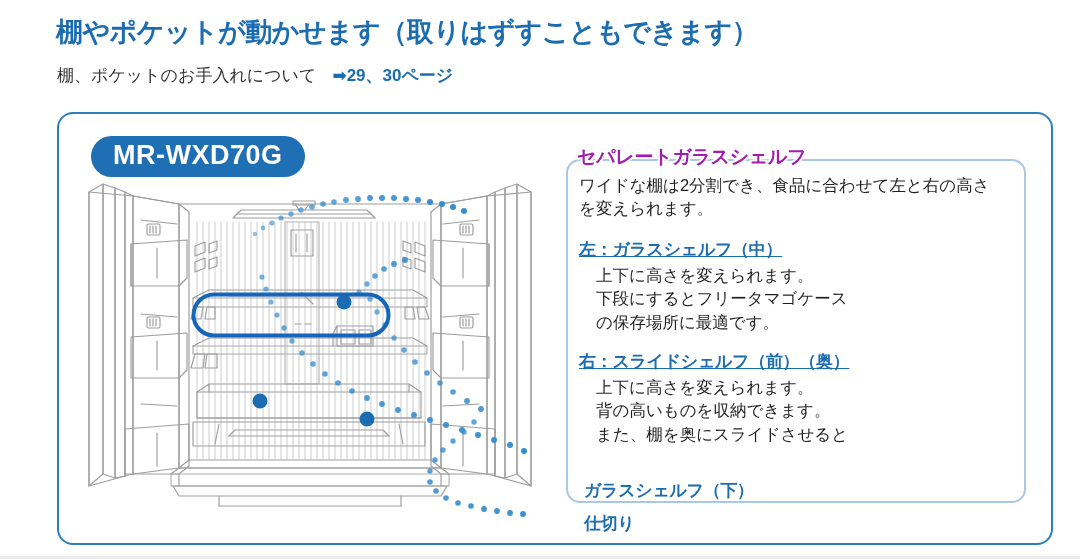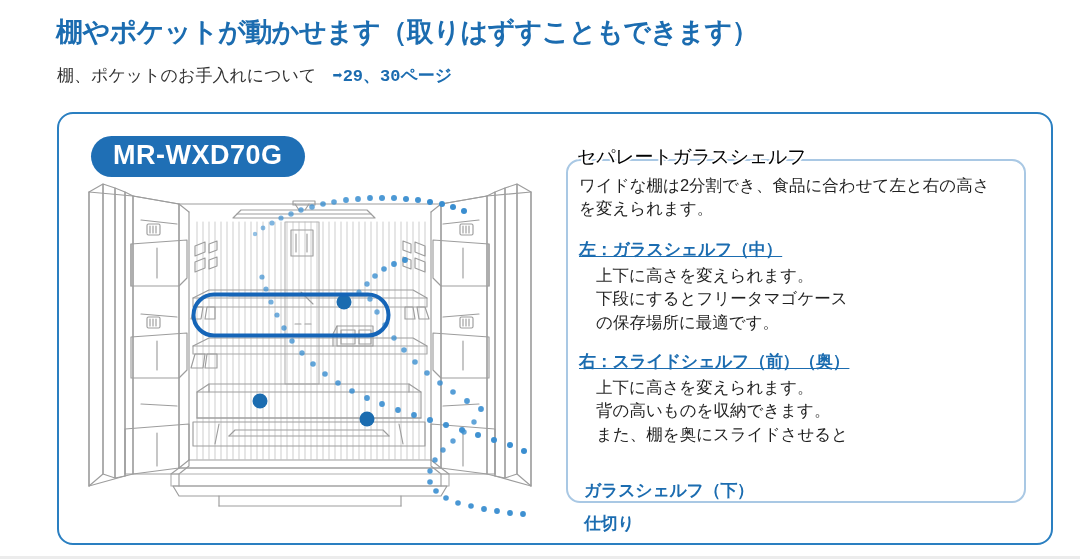--- a/index.html
+++ b/index.html
@@ -14,21 +14,21 @@
   
   #page-title{
     position:absolute;left:56px;top:14px;
     font-size:27px;font-weight:bold;
     color:#1b6cb0;letter-spacing:-0.5px;white-space:nowrap;
   }
   #page-subtitle{
     position:absolute;left:57px;top:64px;
     font-size:17px;color:#333333;white-space:nowrap;
   }
-  #page-subtitle .ref{color:#1b6cb0;font-weight:bold;margin-left:16px;font-family:Liberation Mono, monospace;}
+  #page-subtitle .ref{color:#1b6cb0;font-weight:bold;margin-left:16px;}
   #page-subtitle .arrow{color:#1b6cb0;font-weight:bold;}
 
   
   #figure-box{
     position:absolute;left:57px;top:112px;
     width:996px;height:433px;
     border:2.5px solid #2a7fc1;border-radius:16px;
     background:#ffffff;box-sizing:border-box;padding-left:7px;
   }
   #bottom-rule{
@@ -53,21 +53,21 @@
 
   
   #info-panel{
     position:absolute;left:507px;top:45px;
     width:460px;height:344px;
     border:2px solid #a9c8e4;border-radius:14px;
     background:#ffffff;box-sizing:border-box;
   }
   #panel-heading{
     position:absolute;left:518px;top:30px;
-    font-size:19px;font-weight:normal;color:#000000;
+    font-size:19px;font-weight:bold;color:#a21caf;
     white-space:nowrap;letter-spacing:-0.3px;
     -webkit-text-stroke:3.5px #ffffff;
     paint-order:stroke fill;
     text-shadow:
       0 0 3px #fff, 1px 0 2px #fff, -1px 0 2px #fff,
       0 1px 2px #fff, 0 -1px 2px #fff;
     text-align: center;
   }
   .panel-body{
     position:absolute;left:520px;

